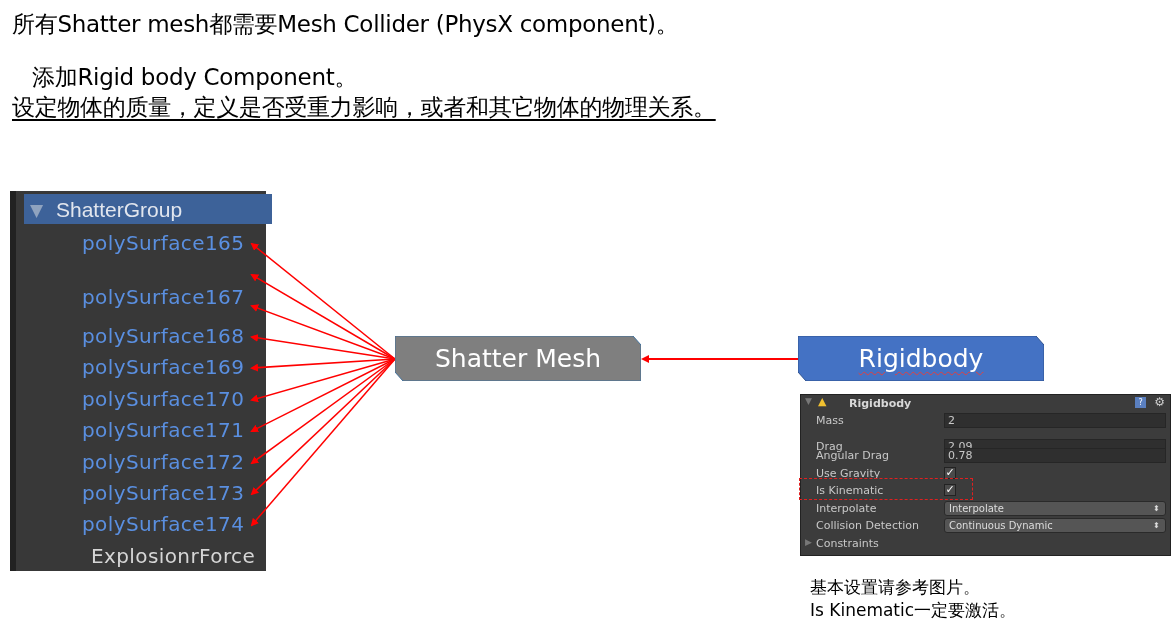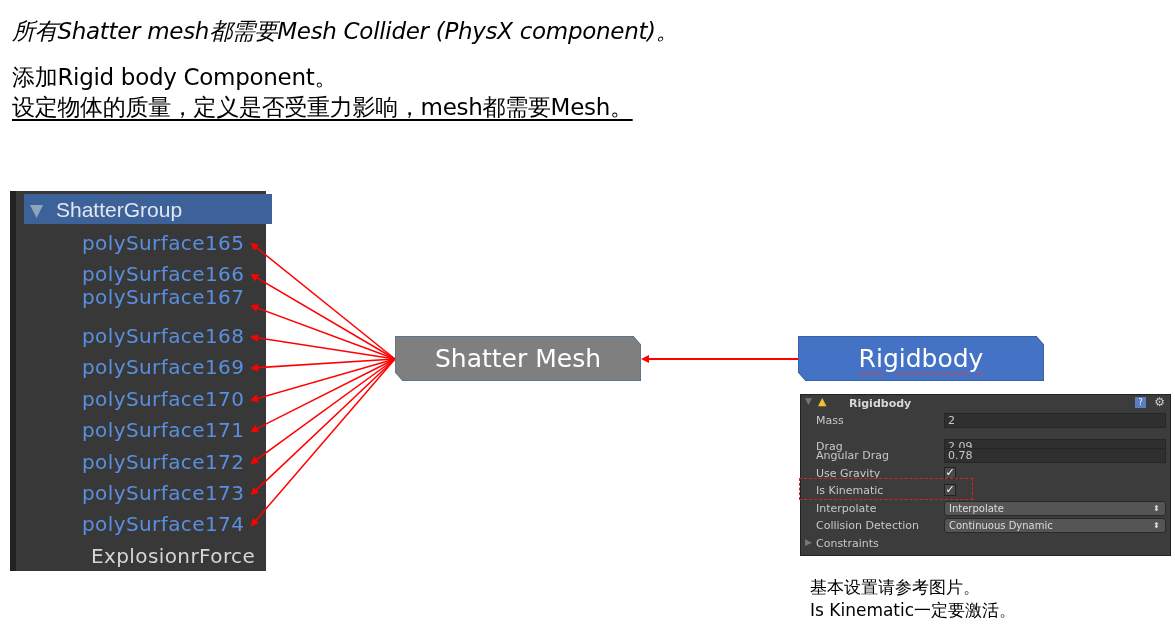--- a/index.html
+++ b/index.html
@@ -1,19 +1,19 @@
 <!DOCTYPE html>
 <html><head>
 <meta charset="utf-8">
 <style>
   html,body{margin:0;padding:0;background:#ffffff;}
   body{width:1175px;height:627px;position:relative;overflow:hidden;font-family:"DejaVu Sans",sans-serif;color:#000;}
   .line{position:absolute;left:12px;font-size:23px;white-space:nowrap;letter-spacing:-0.3px;}
-  #l1{top:16px;font-style:italic;}
-  #l2{top:62px;}
+  #l1{top:9px;}
+  #l2{top:62px;margin-left:20px;}
   #l3{top:92px;text-decoration:underline;text-underline-offset:4px;text-decoration-thickness:2px;}
   .hier{position:absolute;left:10px;top:191px;width:256px;height:380px;background:#383838;border-left:6px solid #222;box-sizing:border-box;}
   .hier-head{position:absolute;left:8px;top:3px;width:248px;height:30px;background:#3d6299;}
   .hier-head .tri{position:absolute;left:6px;top:6px;color:#8fa3bf;font-size:17px;}
   .hier-head .txt{position:absolute;left:32px;top:4px;color:#e2e6ee;font-size:21px;font-family:Liberation Sans, sans-serif;}
   .hitem{position:absolute;left:66px;font-size:20px;font-family:"DejaVu Sans",sans-serif;color:#5a8fe0;letter-spacing:0.4px;}
   .hitem.white{color:#d6d6d6;margin-left:9px;}
   svg#arrows{position:absolute;left:0;top:0;}
   .box{position:absolute;display:flex;align-items:center;justify-content:center;color:#fff;font-size:25px;}
   #shatter{left:395px;top:336px;width:246px;height:45px;}
@@ -30,29 +30,28 @@
   .insp .cb{position:absolute;left:143px;top:1px;width:12px;height:12px;background:#4a4a4a;border:1px solid #222;box-sizing:border-box;color:#fff;font-size:11px;line-height:10px;text-align:center;}
   .insp .head{position:absolute;left:0;top:0;width:100%;height:17px;}
   .dash{position:absolute;left:799px;top:478px;width:174px;height:22px;border:1.5px dashed #e02020;box-sizing:border-box;}
   .note{position:absolute;left:810px;font-size:17px;white-space:nowrap;}
 </style>
 </head>
 <body>
 
 <div class="line" id="l1">所有Shatter mesh都需要Mesh Collider (PhysX component)。</div>
 <div class="line" id="l2">添加Rigid body Component。</div>
-<div class="line" id="l3">设定物体的质量，定义是否受重力影响，mesh都需要Mesh。</div>
+<div class="line" id="l3">设定物体的质量，定义是否受重力影响，或者和其它物体的物理关系。</div>
 
 <div class="hier">
   <div class="hier-head">
     <span class="tri">▼</span>
     <span class="txt">ShatterGroup</span>
   </div>
   <div class="hitem" style="top:40px">polySurface165</div>
-  <div class="hitem" style="top:71px">polySurface166</div>
   <div class="hitem" style="top:94px">polySurface167</div>
   <div class="hitem" style="top:133px">polySurface168</div>
   <div class="hitem" style="top:164px">polySurface169</div>
   <div class="hitem" style="top:196px">polySurface170</div>
   <div class="hitem" style="top:227px">polySurface171</div>
   <div class="hitem" style="top:259px">polySurface172</div>
   <div class="hitem" style="top:290px">polySurface173</div>
   <div class="hitem" style="top:321px">polySurface174</div>
   <div class="hitem white" style="top:353px">ExplosionrForce</div>
 </div>

